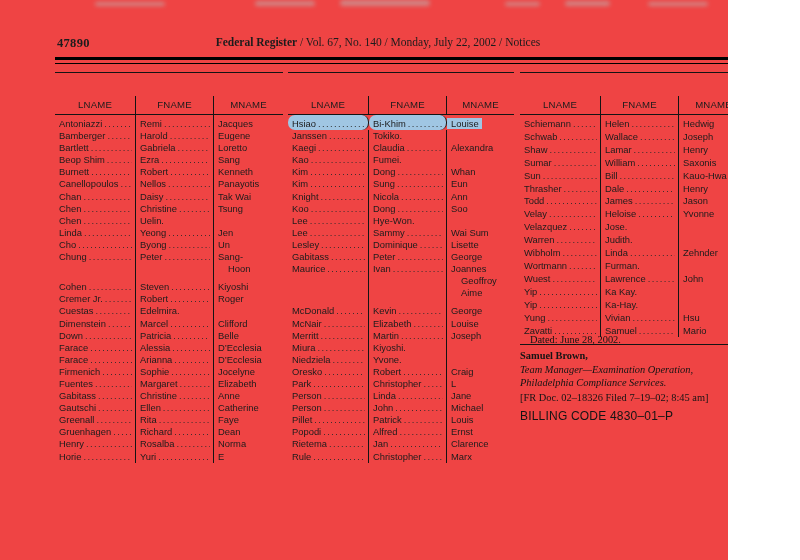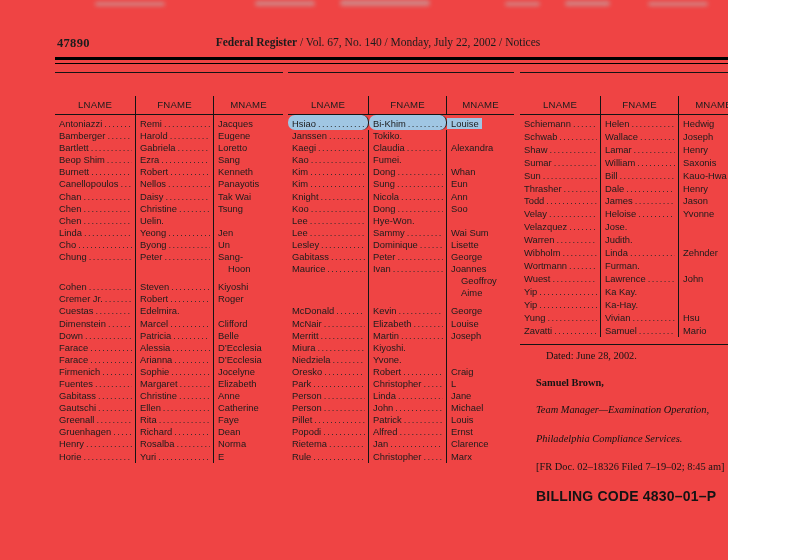--- a/index.html
+++ b/index.html
@@ -40,26 +40,26 @@
   .ldr{flex:1 1 auto;overflow:hidden;white-space:nowrap;}
   .ldr::after{content:"......................................................";
               letter-spacing:1.4px;margin-left:2px;color:#2b2b2b;}
   .mline.cont{padding-left:10px;}
   .hlbg{background:var(--hl);border-radius:7px;}
   .tr.hl .td.m .mline > span{background:var(--hl);box-shadow:-4px 0 0 var(--hl);padding-right:3px;}
 
   
   .footer{position:absolute;left:520px;top:334px;width:240px;
           font-family:"Liberation Serif",serif;font-size:10.4px;color:#141414;}
-  .footer p{margin:16px;}
+  .footer p{margin:0;}
   .dated{text-indent:10px;margin-bottom:5px !important;}
   .signer{font-weight:bold;margin-bottom:3px !important;}
   .role{font-style:italic;line-height:12.6px;}
   .frdoc{margin-top:3px !important;}
-  .billing{font-family:"Liberation Sans",sans-serif;font-weight:bold;font-size:14px;
+  .billing{font-family:"Liberation Sans",sans-serif;font-weight:normal;font-size:12px;
            letter-spacing:.2px;margin-top:6px !important;}
 </style>
 </head>
 <body>
 
 <div class="page">
 
   <div class="smudge" style="left:95px;top:2px;width:70px;height:4px;"></div>
   <div class="smudge" style="left:255px;top:1px;width:60px;height:5px;"></div>
   <div class="smudge" style="left:340px;top:0;width:90px;height:6px;"></div>

